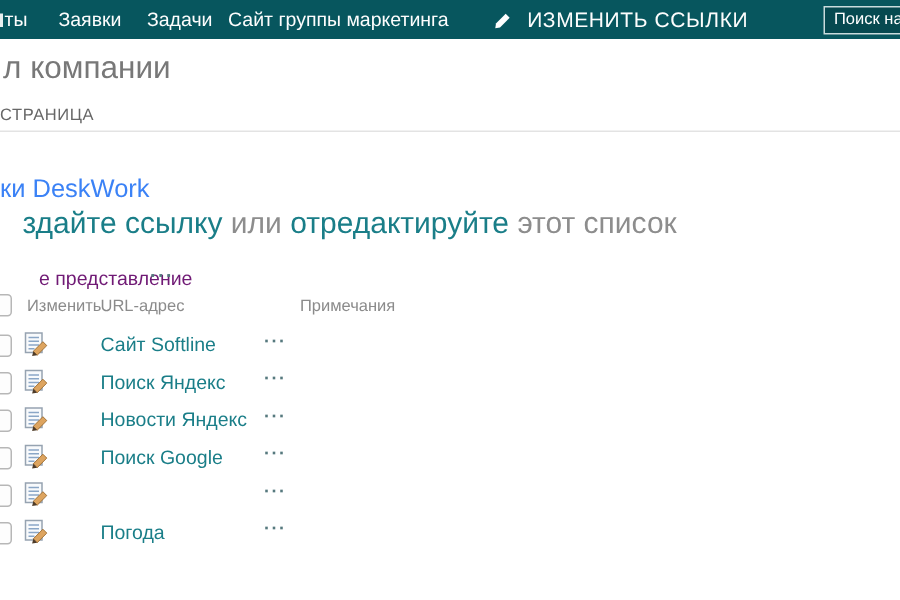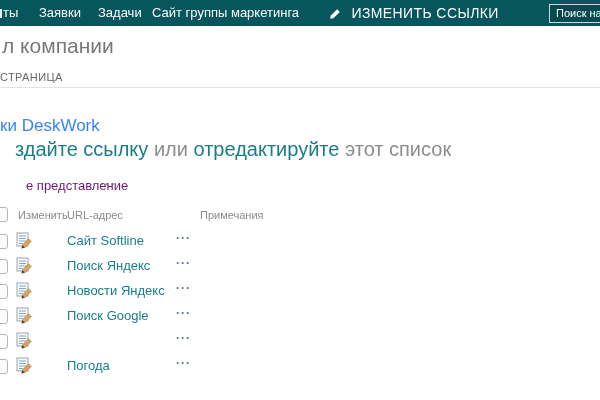--- a/index.html
+++ b/index.html
@@ -29,21 +29,21 @@
   .ribbon-divider{position:absolute;left:0;top:87px;width:600px;height:1px;background:#e3e3e3;}
   
   .list-title{position:absolute;left:0;top:116px;font-size:17px;font-weight:400;color:#3b82f6;white-space:nowrap;}
   .list-desc{position:absolute;left:15px;top:138px;font-size:20px;font-weight:300;white-space:nowrap;}
   .list-desc .t{color:#1A7E88;cursor:pointer;}
   .list-desc .g{color:#8d8d8d;}
   .view-row{position:absolute;left:0;top:178px;font-size:13px;white-space:nowrap;}
   .view-row .view-label{color:#701a75;cursor:pointer;padding-left:26px;}
   .view-row .dots{position:absolute;left:100px;top:-2px;color:#56797e;font-weight:bold;letter-spacing:1px;cursor:pointer;}
   
-  .tbl{position:absolute;left:0;top:205px;width:600px;}
+  .tbl{position:absolute;left:0;top:194px;width:600px;}
   .hdr-row{position:relative;height:24px;font-size:11px;color:#8b8b8b;}
   .hdr-edit{position:absolute;left:18px;top:4px;}
   .hdr-url{position:absolute;left:67px;top:4px;cursor:pointer;}
   .hdr-notes{position:absolute;left:200px;top:4px;cursor:pointer;}
   .row{position:relative;height:25px;}
   .cb{
     position:absolute;left:-6px;width:12px;height:13px;
     border:1px solid #b7b7b7;border-radius:3px;background:#fdfdfd;cursor:pointer;
   }
   .hdr-row .cb{top:2px;}

